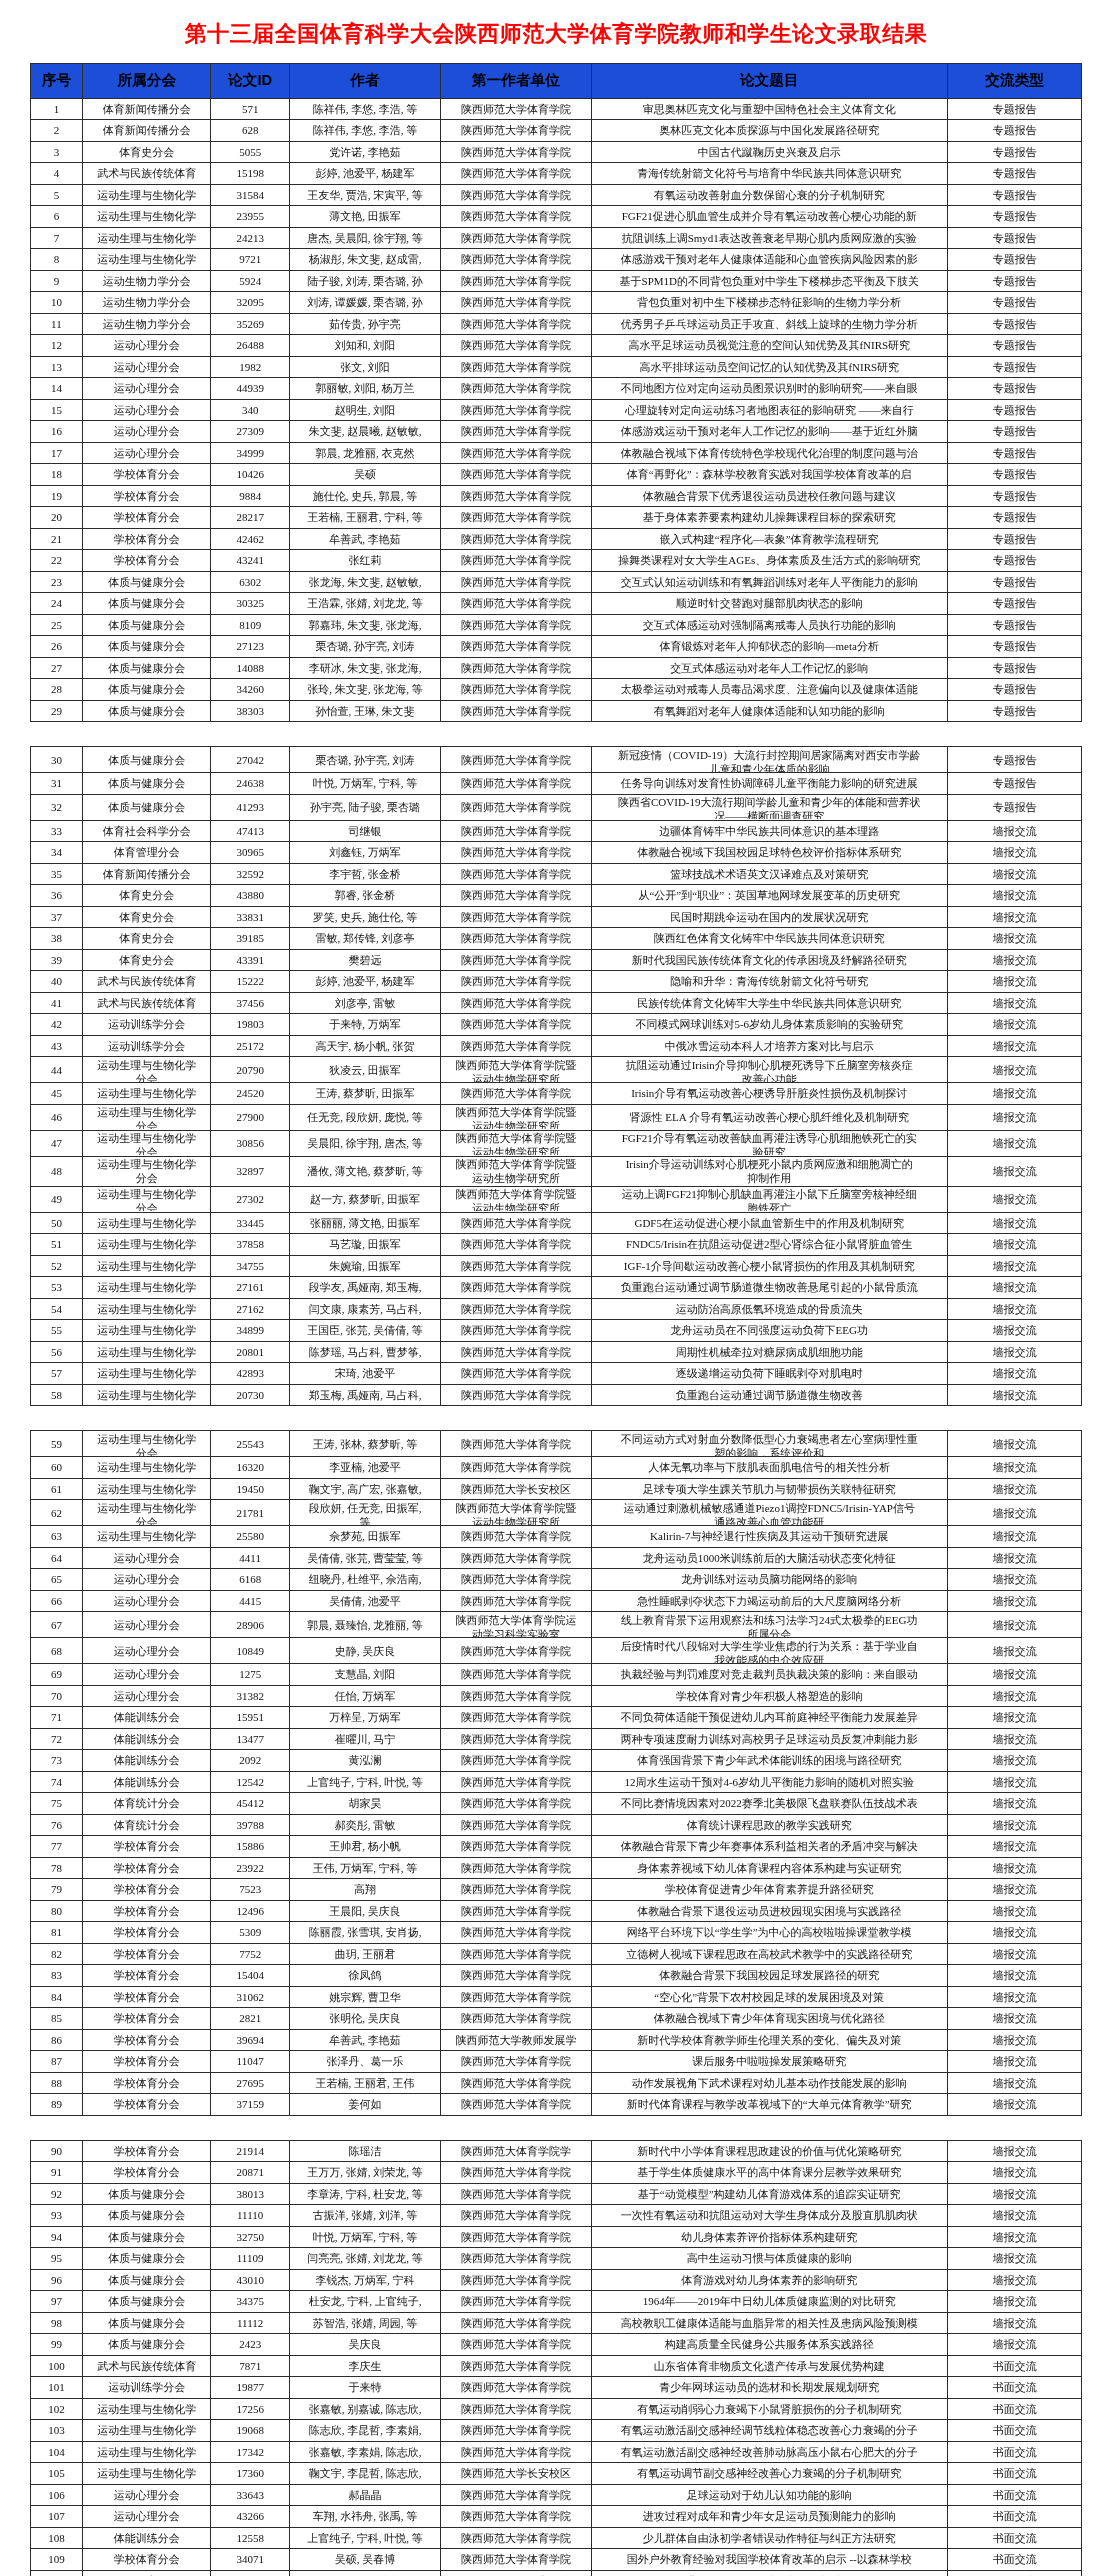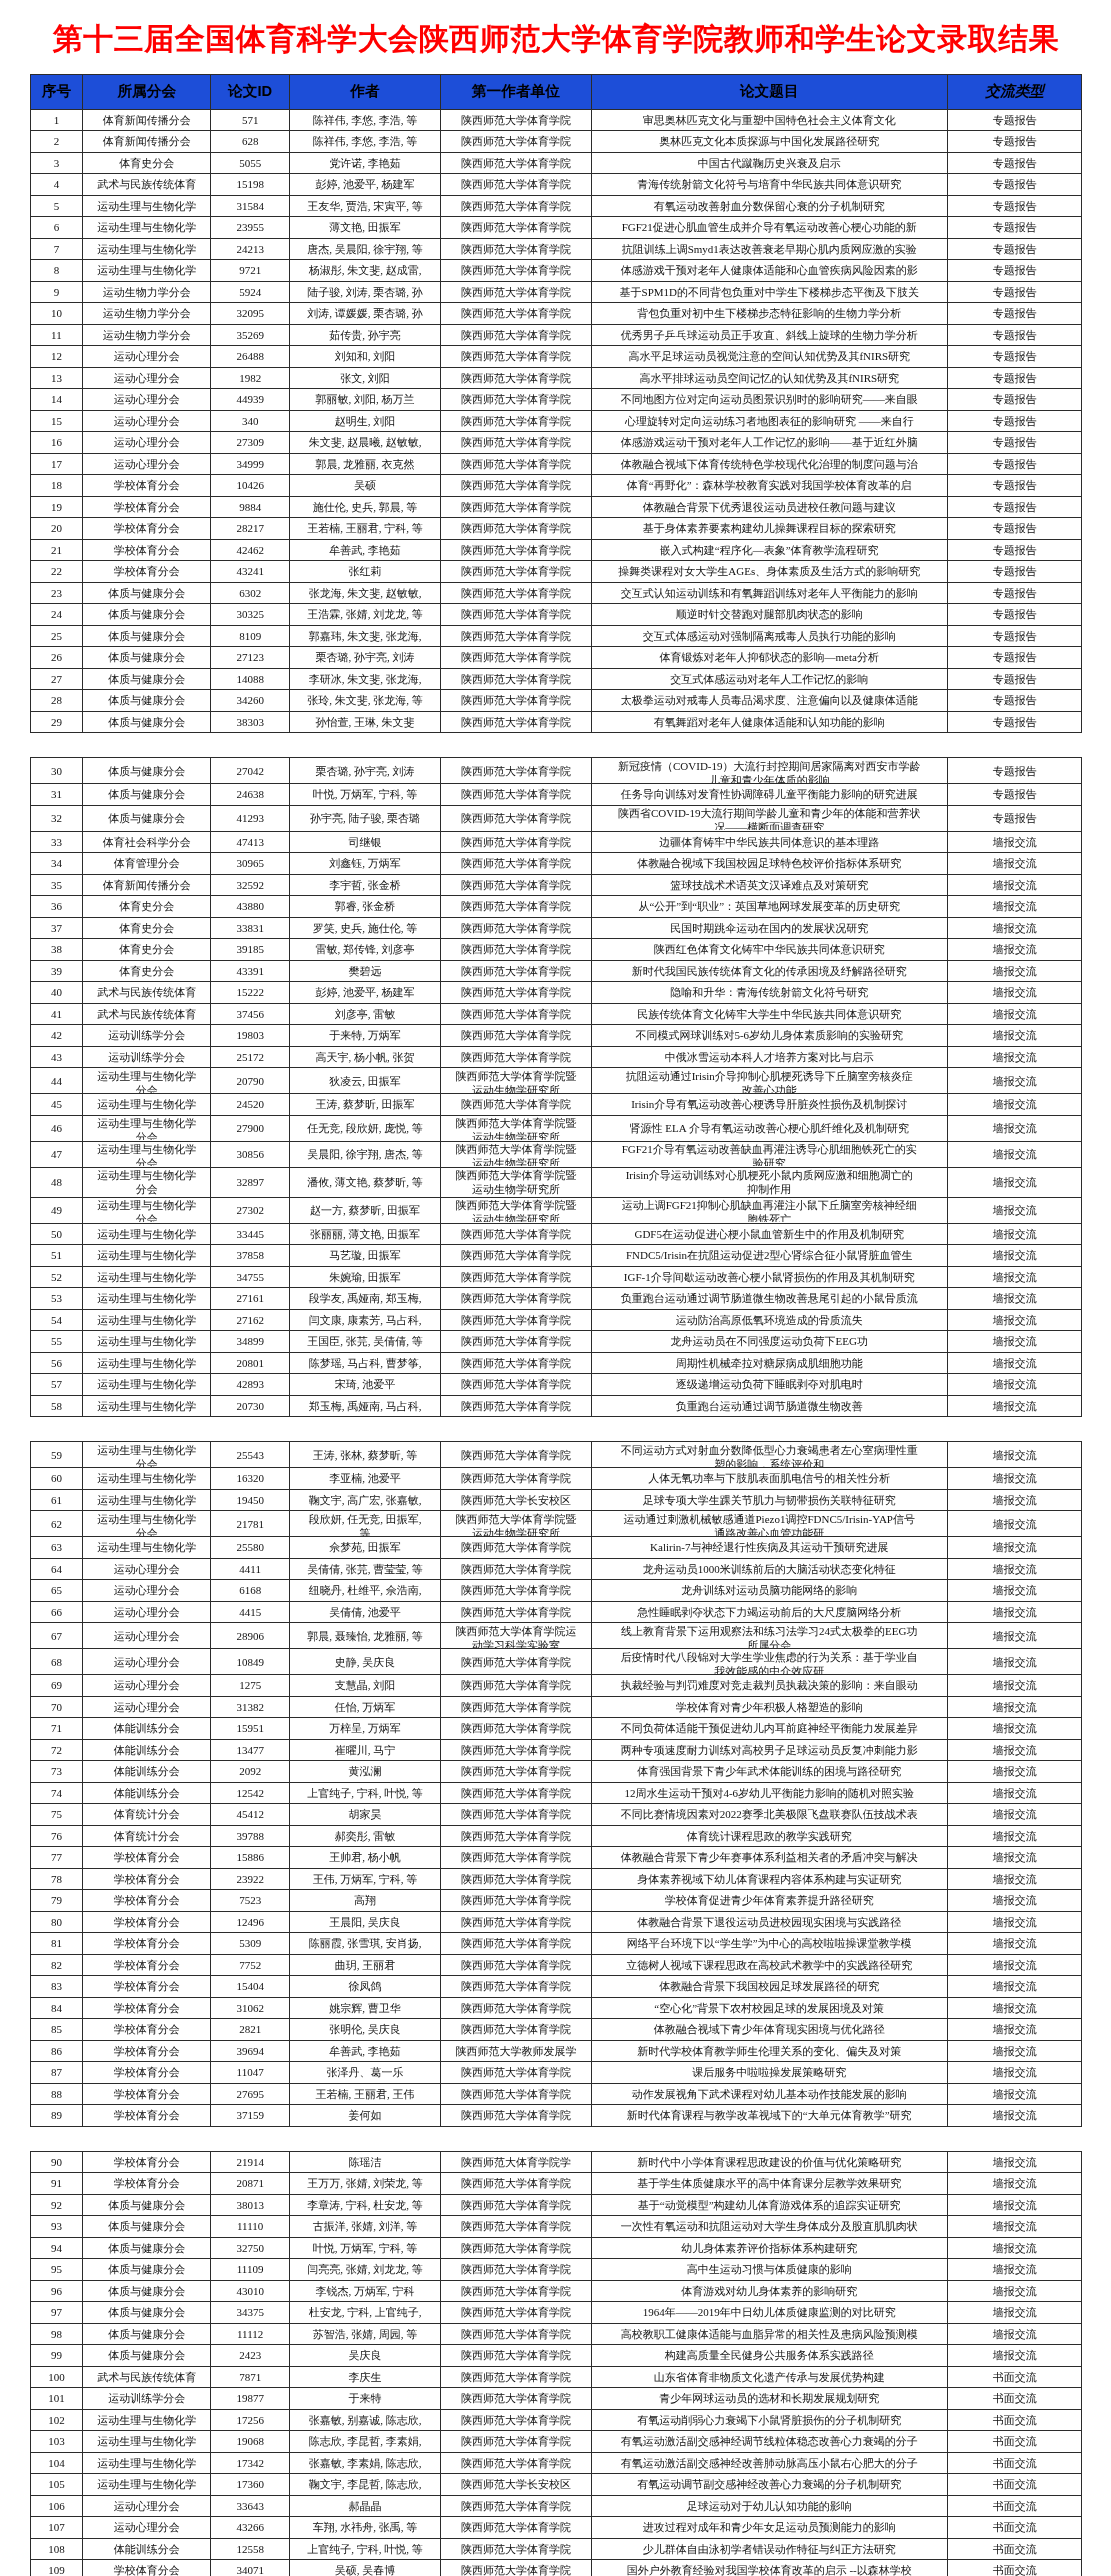--- a/index.html
+++ b/index.html
@@ -1,38 +1,38 @@
 <!DOCTYPE html>
 <html style="font-size:8.7px"><head>
 <meta charset="utf-8">
 <style>
   html,body{margin:0;padding:0;background:#ffffff;}
   #page{width:1112px;min-height:2576px;background:#ffffff;font-family:"Liberation Serif",serif;}
   #page-title{
     text-align:center;margin:0;padding:18.5px 0 14px 0;
     font-family:"Liberation Sans",sans-serif;font-weight:bold;
-    font-size:30px;letter-spacing:0.5px;color:#ff0000;
+    font-size:22px;letter-spacing:0.5px;color:#ff0000;
   }
   table.grid{border-collapse:collapse;table-layout:fixed;width:1007px;margin:0 auto 24px auto;
     border:1.1px solid #2b2b2b;}
   table.grid th,table.grid td{border:0.5px solid #2b2b2b;padding:0.5px 2.7px;vertical-align:middle;
     text-align:center;overflow:hidden;}
   table.grid thead th{
     height:33px;font-family:"Liberation Sans",sans-serif;font-weight:bold;font-size:14.7px;color:#000;
     border-bottom:1.1px solid #2b2b2b;background:#1d4ed8;
   }
   table.grid td{height:19.5px;font-size:11px;color:#111;}
   .cw{white-space:pre-line;line-height:14px;margin:0 auto;}
   .clip .cw{max-height:24px;overflow:hidden;}
   td.c0{width:46px;}  td.c1{width:122px;} td.c2{width:72px;}
   td.c3{width:145px;} td.c4{width:144px;} td.c5{width:350px;}
   td.c6{width:128px;}
   th.c0{width:46px;}  th.c1{width:122px;} th.c2{width:72px;margin-top:7px;}
   th.c3{width:145px;margin-top:8px;} th.c4{width:144px;} th.c5{width:350px;margin-top:24px;}
-  th.c6{width:128px;font-style:italic;}
+  th.c6{width:128px;}
 </style>
 </head>
 <body>
 
 <div id="page">
   <h1 id="page-title">第十三届全国体育科学大会陕西师范大学体育学院教师和学生论文录取结果</h1>
   <div id="sections">
       <table class="grid">
         <thead>
           <tr>

